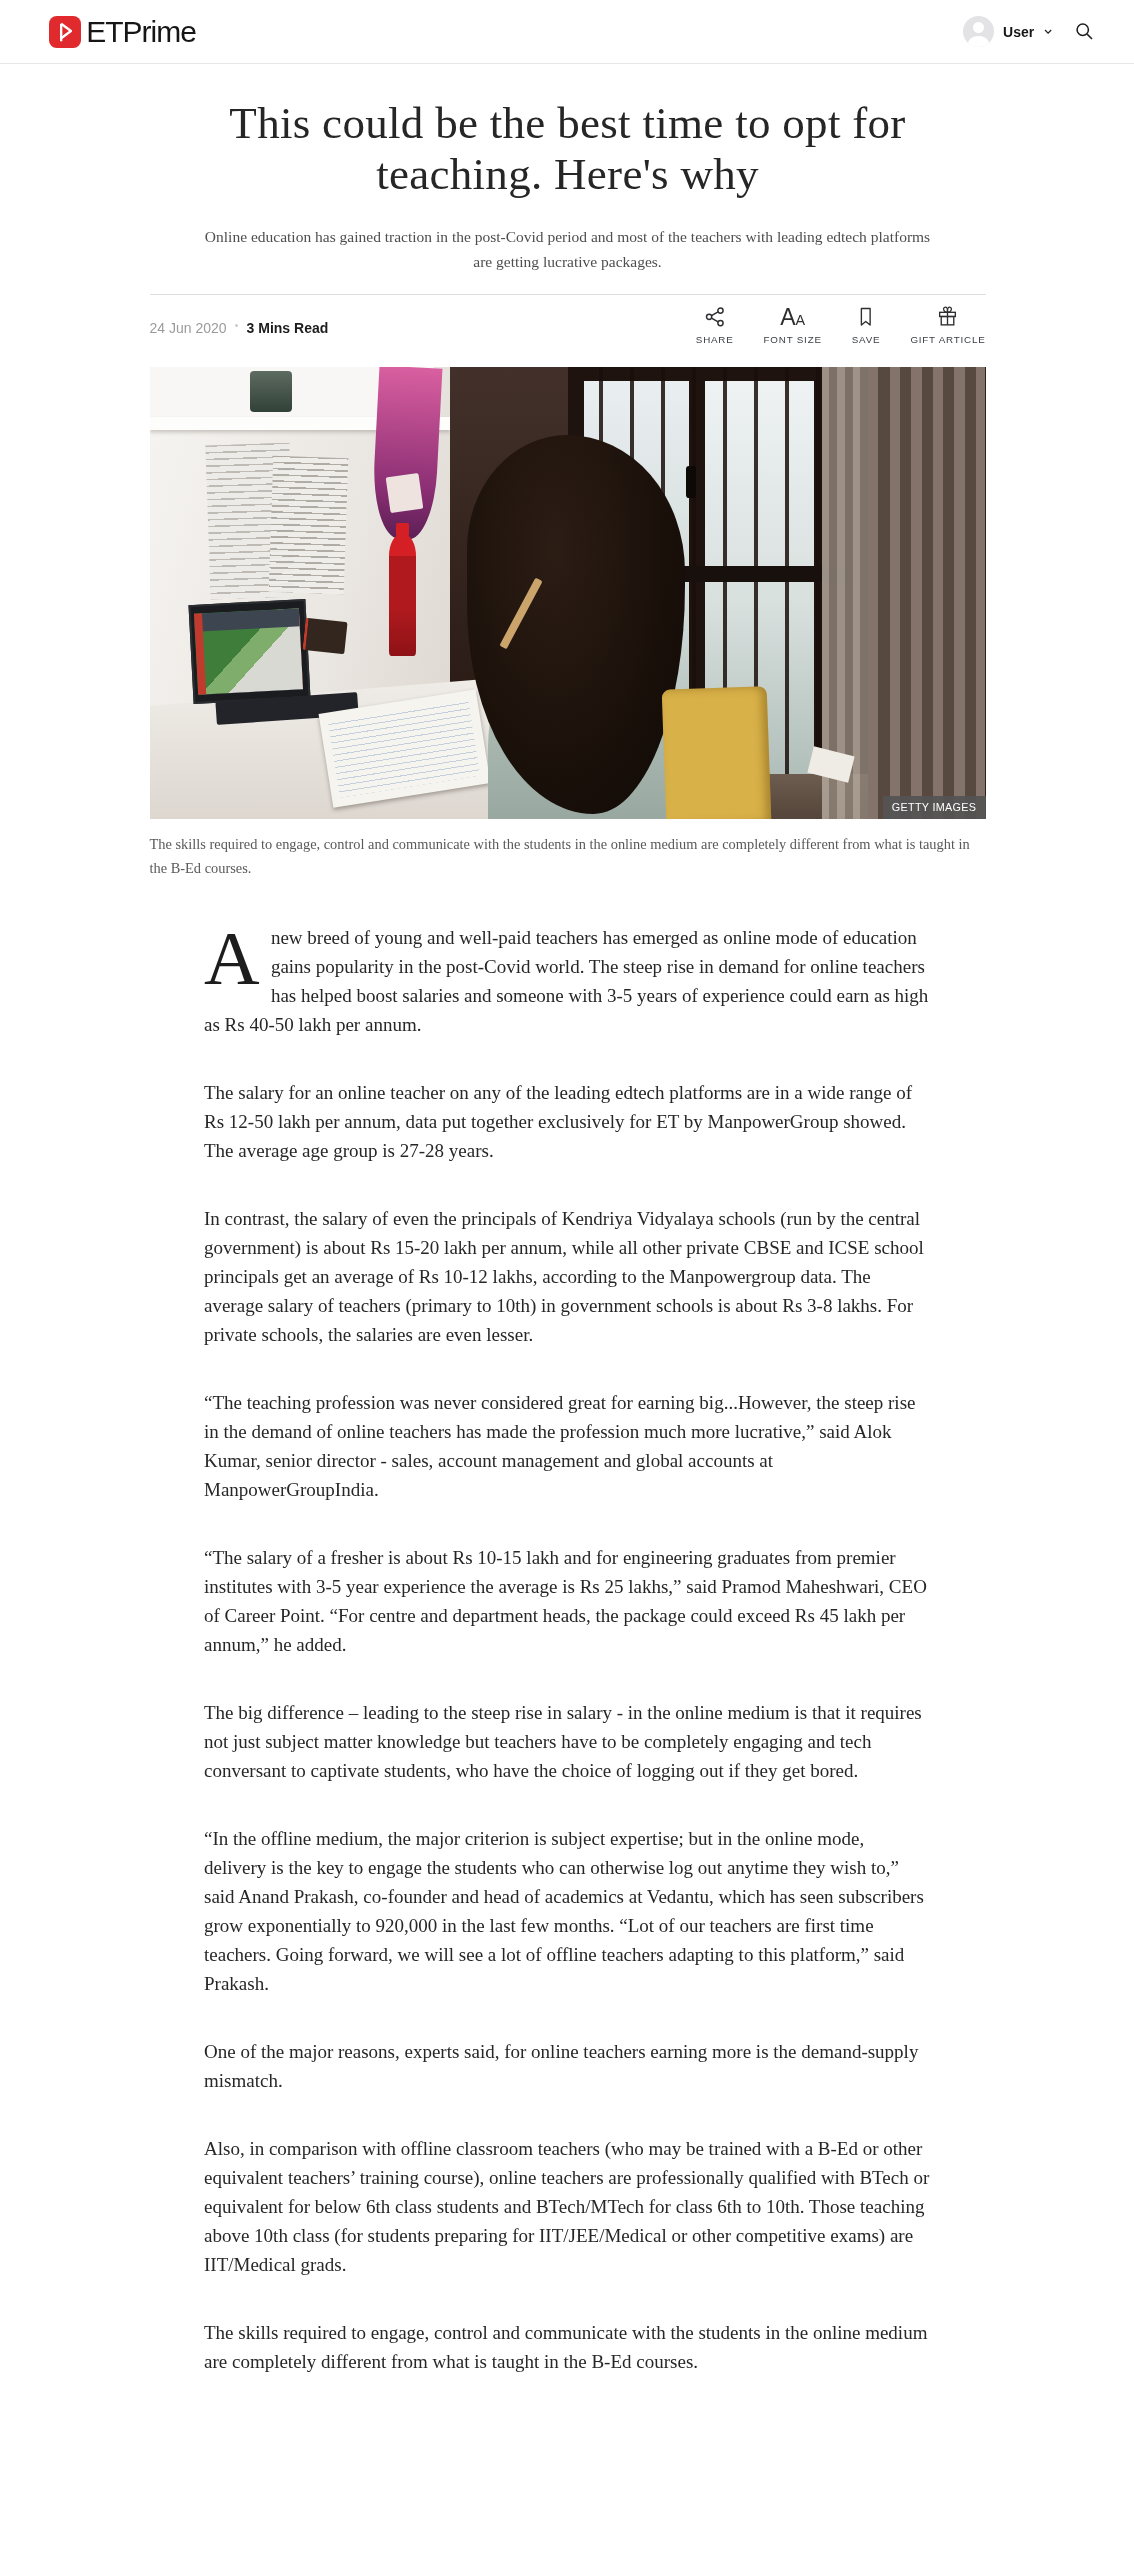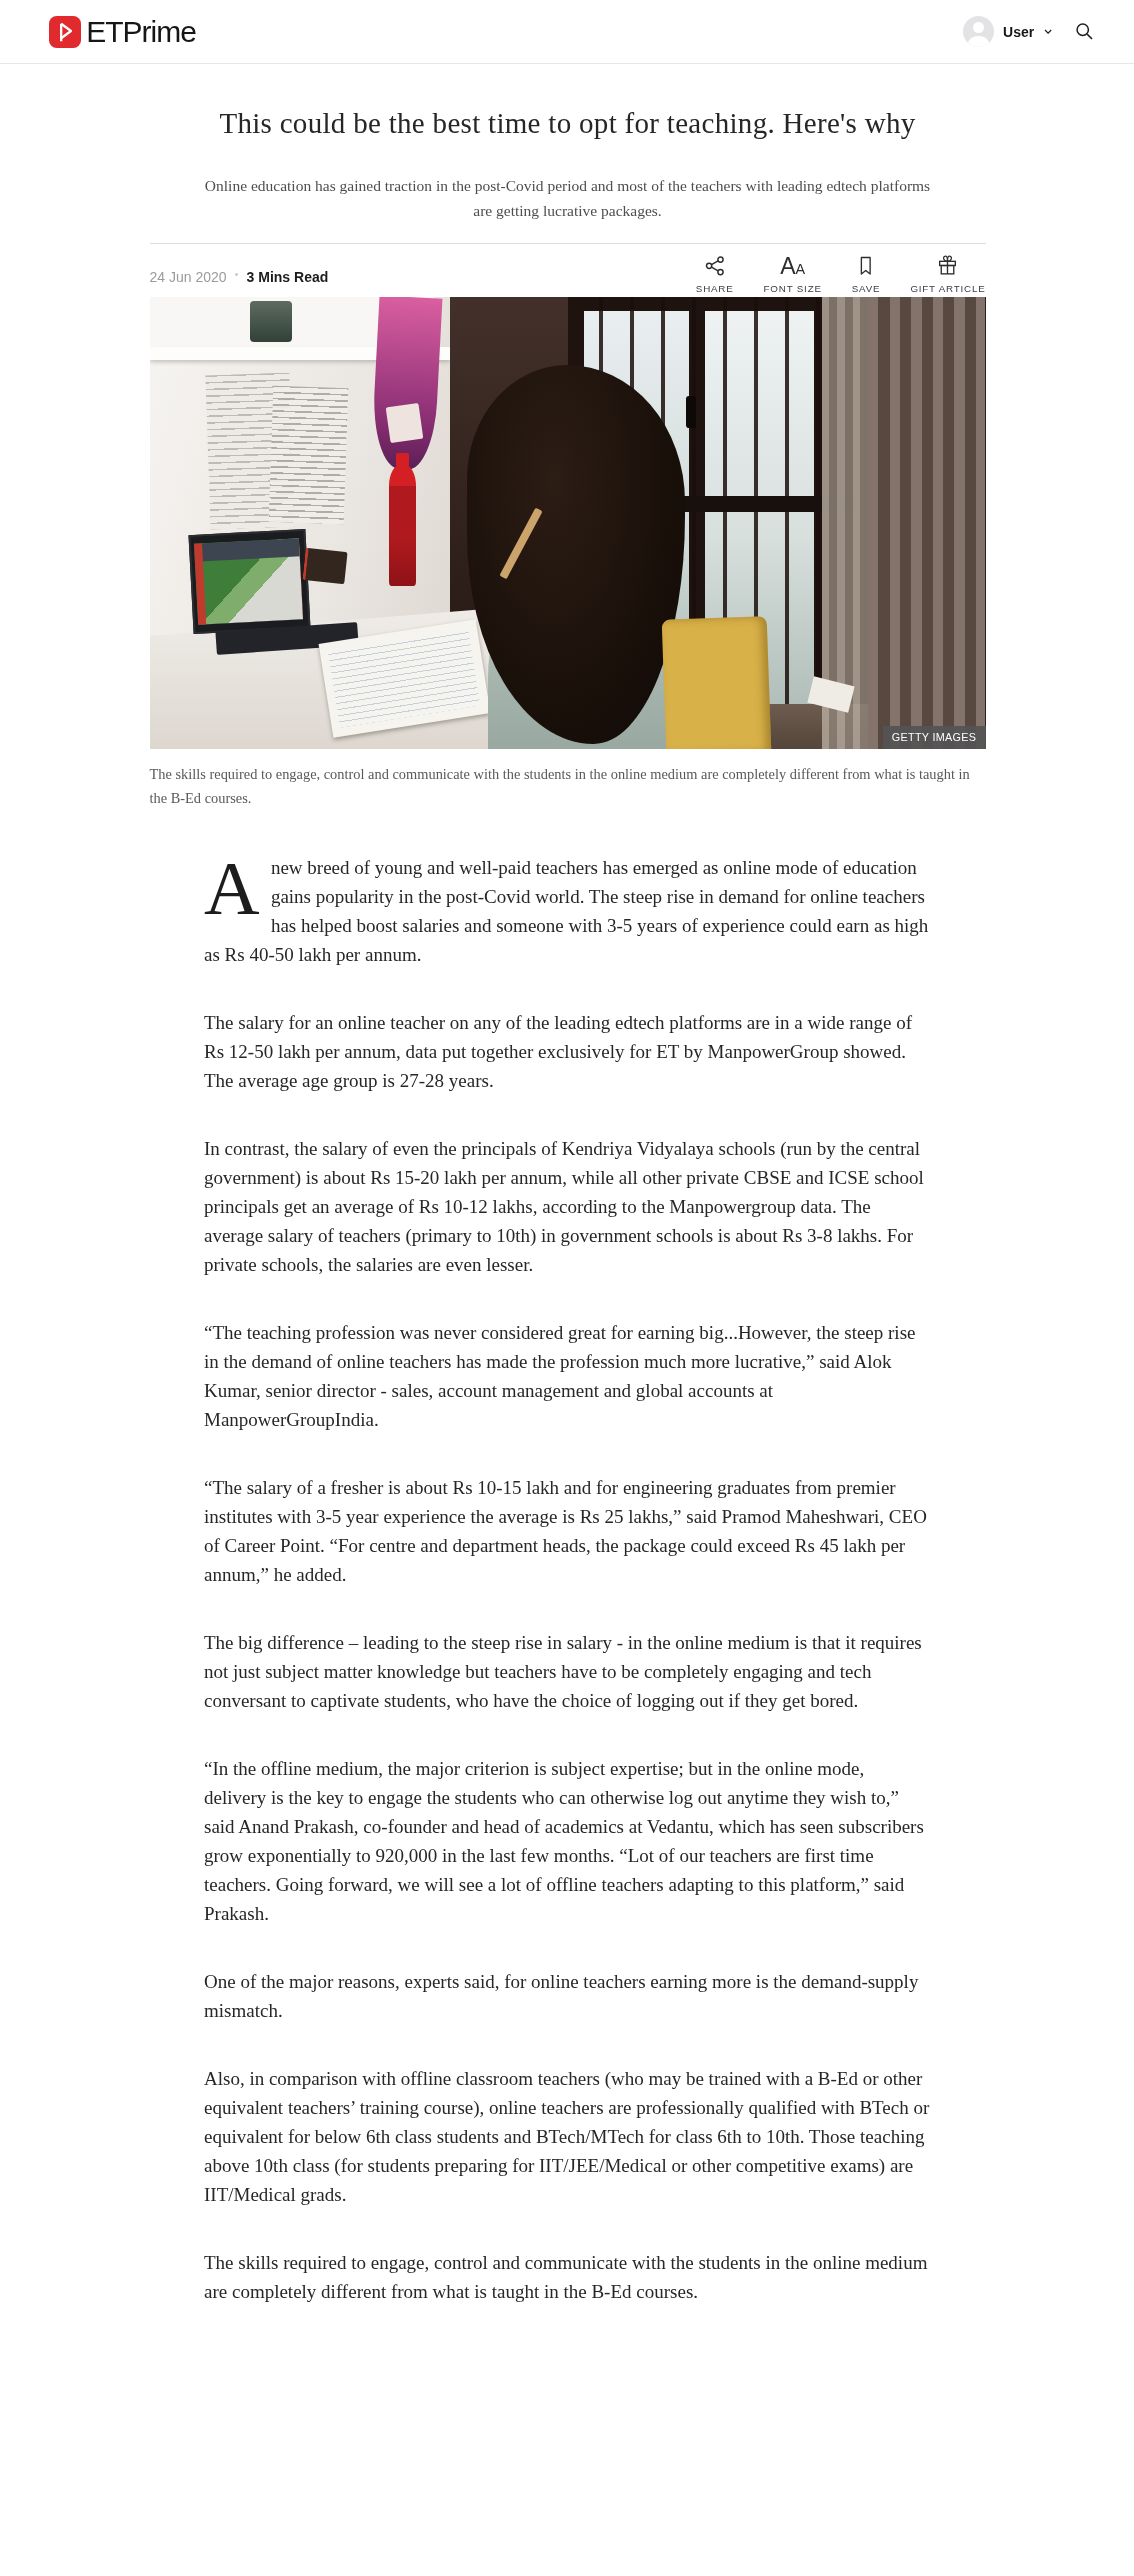--- a/index.html
+++ b/index.html
@@ -27,21 +27,21 @@
   .avatar::before { content:""; position:absolute; left:50%; top:6.2px; width:11.3px; height:11.3px;
               margin-left:-5.7px; border-radius:50%; background:#fff; }
   .avatar::after { content:""; position:absolute; left:50%; top:19.6px; width:20.6px; height:15.5px;
               margin-left:-10.3px; border-radius:50% 50% 0 0; background:#fff; }
   .user-lbl { font-family:"Liberation Sans", sans-serif; font-weight:700; font-size:14px; color:#161616; }
   .hdr-chev svg { width:8.2px; height:5.7px; display:block; }
   .search { margin-left:13.4px; cursor:pointer; }
   .search svg { width:20.6px; height:20.6px; display:block; }
 
   
-  .title { margin:34px auto 0; width:814px; text-align:center; font-size:29px; line-height:51px;
+  .title { margin:34px auto 0; width:814px; text-align:center; font-size:45px; line-height:51px;
            font-weight:500; color:#262626; letter-spacing:0.3px; }
   .subtitle { margin:24px auto 0; width:737px; text-align:center; font-size:15.5px; line-height:25px;
            color:#4e4e4e; }
 
   .container { width:836px; margin:0 auto; }
   .meta-divider { margin-top:19.6px; height:1px; background:#dedede; }
   .meta-row { margin-top:8.2px; display:flex; align-items:flex-start; justify-content:space-between; }
   .meta-left { display:flex; align-items:flex-start; gap:8.2px; margin-top:17.5px;
            font-family:"Liberation Sans", sans-serif; }
   .meta-date { font-size:14px; color:#9b9b9b; }
@@ -51,21 +51,21 @@
   .action { display:flex; flex-direction:column; align-items:center; cursor:pointer; }
   .action-ic { height:25px; display:flex; align-items:flex-end; justify-content:center; margin-bottom:6.2px; }
   .action-ic svg { display:block; }
   .fs-glyphs { display:flex; align-items:flex-end; color:#2e2e30; font-family:"Liberation Sans", sans-serif; }
   .fs-big { font-size:23px; line-height:20.6px; font-weight:500; }
   .fs-small { font-size:14.4px; line-height:14.4px; font-weight:500; }
   .action-lbl { font-family:"Liberation Sans", sans-serif; font-size:9.8px; letter-spacing:0.8px;
            color:#3a3d44; font-weight:500; }
 
   
-  .hero { margin-top:3px; position:relative; width:836px; height:452px; overflow:hidden;
+  .hero { margin-top:22px; position:relative; width:836px; height:452px; overflow:hidden;
           background:#2e211d; }
   .hp { position:absolute; }
   .h-leftwall { left:0; top:0; width:40%; height:100%;
           background:linear-gradient(105deg,#f6f4f1 0%,#eae6e1 55%,#d9d3cc 100%); }
   .h-shelf-top { left:0; top:0; width:34%; height:11%; background:#f8f7f5; box-shadow:0 3.1px 5.2px rgba(90,80,70,.25); }
   .h-shelf-edge { left:0; top:11%; width:36%; height:3%; background:#fdfdfc; box-shadow:0 2.6px 4.1px rgba(90,80,70,.3); }
   .h-jar { left:12%; top:1%; width:5%; height:9%; background:linear-gradient(#5d6b60,#324138); border-radius:4.1px; }
   .h-paper1 { left:7%; top:17%; width:10%; height:34%; transform:rotate(-2deg); background:
           repeating-linear-gradient(0deg,#edebe7 0 5.2px,#b9b5ae 5.2px 6.7px); opacity:.9; }
   .h-paper2 { left:14.5%; top:20%; width:9%; height:30%; transform:rotate(2deg); background:

